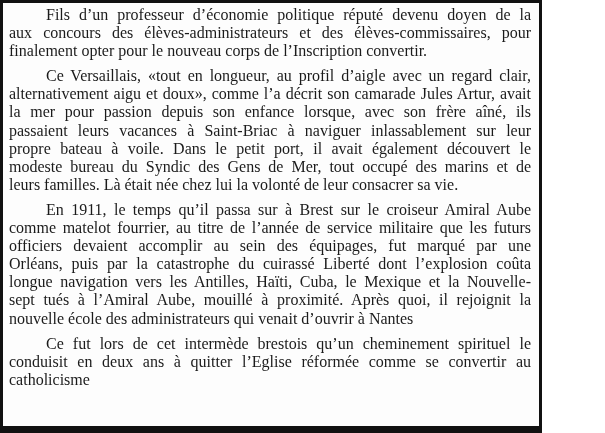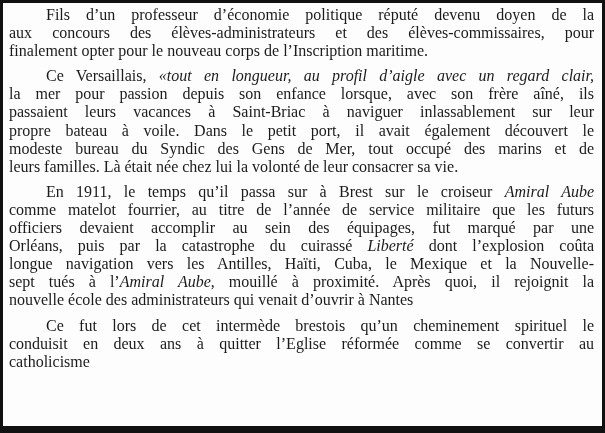--- a/index.html
+++ b/index.html
@@ -2,21 +2,21 @@
 <html lang="fr" style="--bg: #fdfdfd; --border: #111111; --text: #1b1b1b;"><head>
 <meta charset="utf-8">
 <style>
   :root{
     --bg:#fdfdfd;
     --border:#111111;
     --text:#1b1b1b;
   }
   html,body{margin:0;padding:0;background:#ffffff;}
   .page{
-    width:605px;
+    width:542px;
     height:433px;
     box-sizing:border-box;
     background:var(--bg);
     border:3px solid var(--border);
     border-bottom-width:7px;
     padding:3px 8px 0 6px;
     overflow:hidden;
     font-family:"Liberation Serif","DejaVu Serif",serif;
     font-size:16px;
     line-height:18.1px;
@@ -25,34 +25,35 @@
   }
   .para{margin:0 0 7px 0;}
   .para:last-child{margin-bottom:16px;}
   .line{
     text-align:justify;
     text-align-last:justify;
     white-space:normal;
   }
   .line.first{text-indent:37px;}
   .line.last{text-align-last:left;}
-  .it{font-style:italic;}
+  .it{}
 </style>
 </head>
 <body>
 
 <div class="page">
   <div>
       <div class="para">
         <div class="line first"><span class="rm">Fils d’un professeur d’économie politique réputé devenu doyen de la</span></div>
         <div class="line"><span class="rm">aux concours des élèves-administrateurs et des élèves-commissaires, pour</span></div>
-        <div class="line last"><span class="rm">finalement opter pour le nouveau corps de l’Inscription maritime.</span></div>
+        <div class="line last"><span class="rm">finalement opter pour le nouveau corps de l’Inscription convertir.</span></div>
       </div>
       <div class="para">
         <div class="line first"><span class="rm">Ce Versaillais, </span><span class="it">«tout en longueur, au profil d’aigle avec un regard clair,</span></div>
+        <div class="line"><span class="it">alternativement aigu et doux»</span><span class="rm">, comme l’a décrit son camarade Jules Artur, avait</span></div>
         <div class="line"><span class="rm">la mer pour passion depuis son enfance lorsque, avec son frère aîné, ils</span></div>
         <div class="line"><span class="rm">passaient leurs vacances à Saint-Briac à naviguer inlassablement sur leur</span></div>
         <div class="line"><span class="rm">propre bateau à voile. Dans le petit port, il avait également découvert le</span></div>
         <div class="line"><span class="rm">modeste bureau du Syndic des Gens de Mer, tout occupé des marins et de</span></div>
         <div class="line last"><span class="rm">leurs familles. Là était née chez lui la volonté de leur consacrer sa vie.</span></div>
       </div>
       <div class="para">
         <div class="line first"><span class="rm">En 1911, le temps qu’il passa sur à Brest sur le croiseur </span><span class="it">Amiral Aube</span></div>
         <div class="line"><span class="rm">comme matelot fourrier, au titre de l’année de service militaire que les futurs</span></div>
         <div class="line"><span class="rm">officiers devaient accomplir au sein des équipages, fut marqué par une</span></div>

